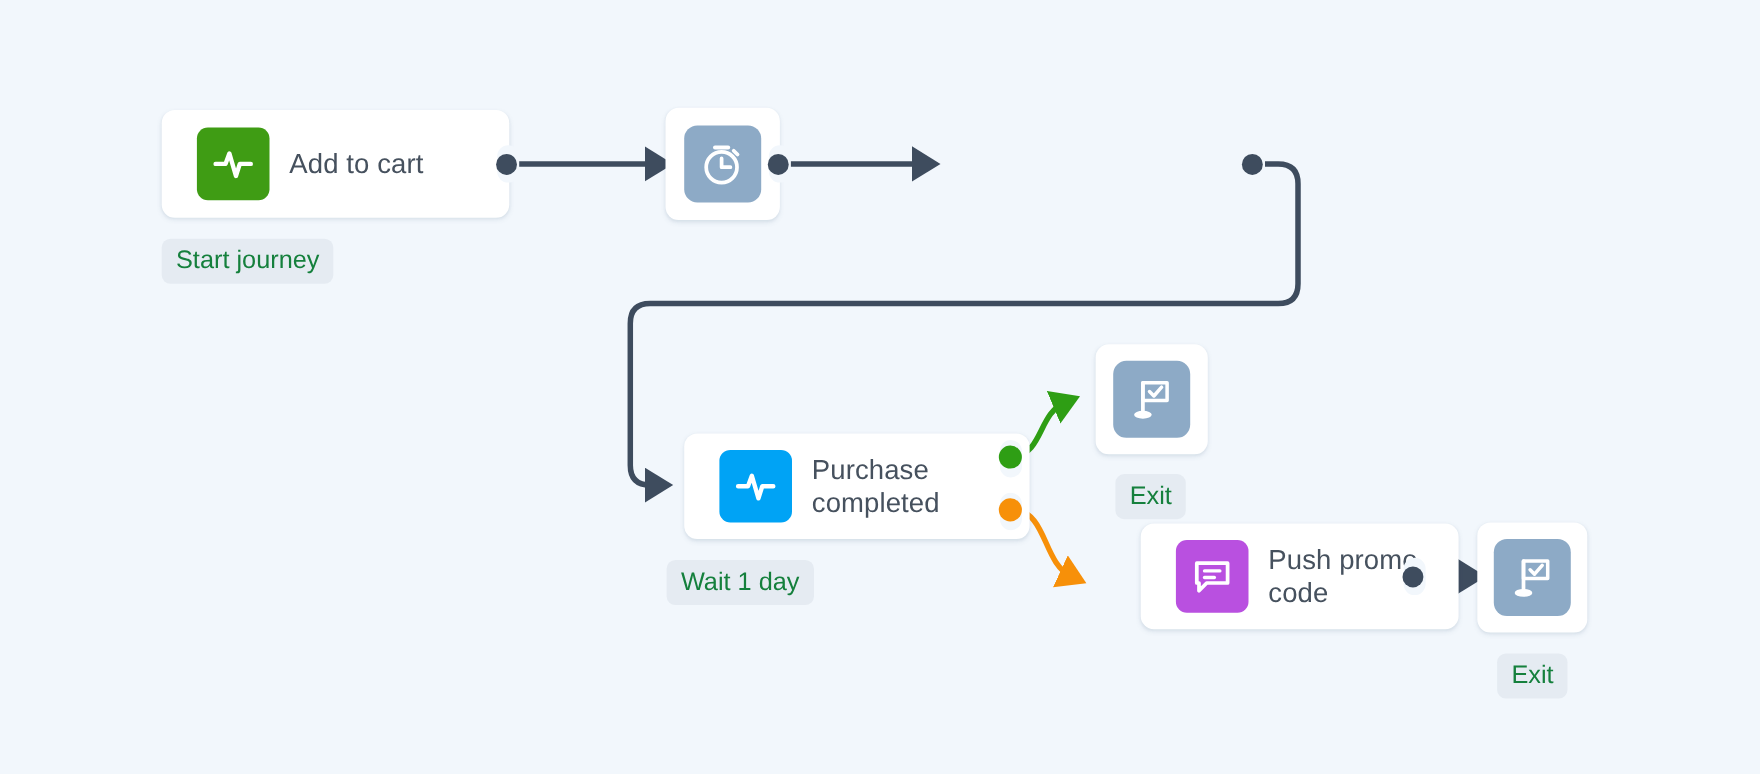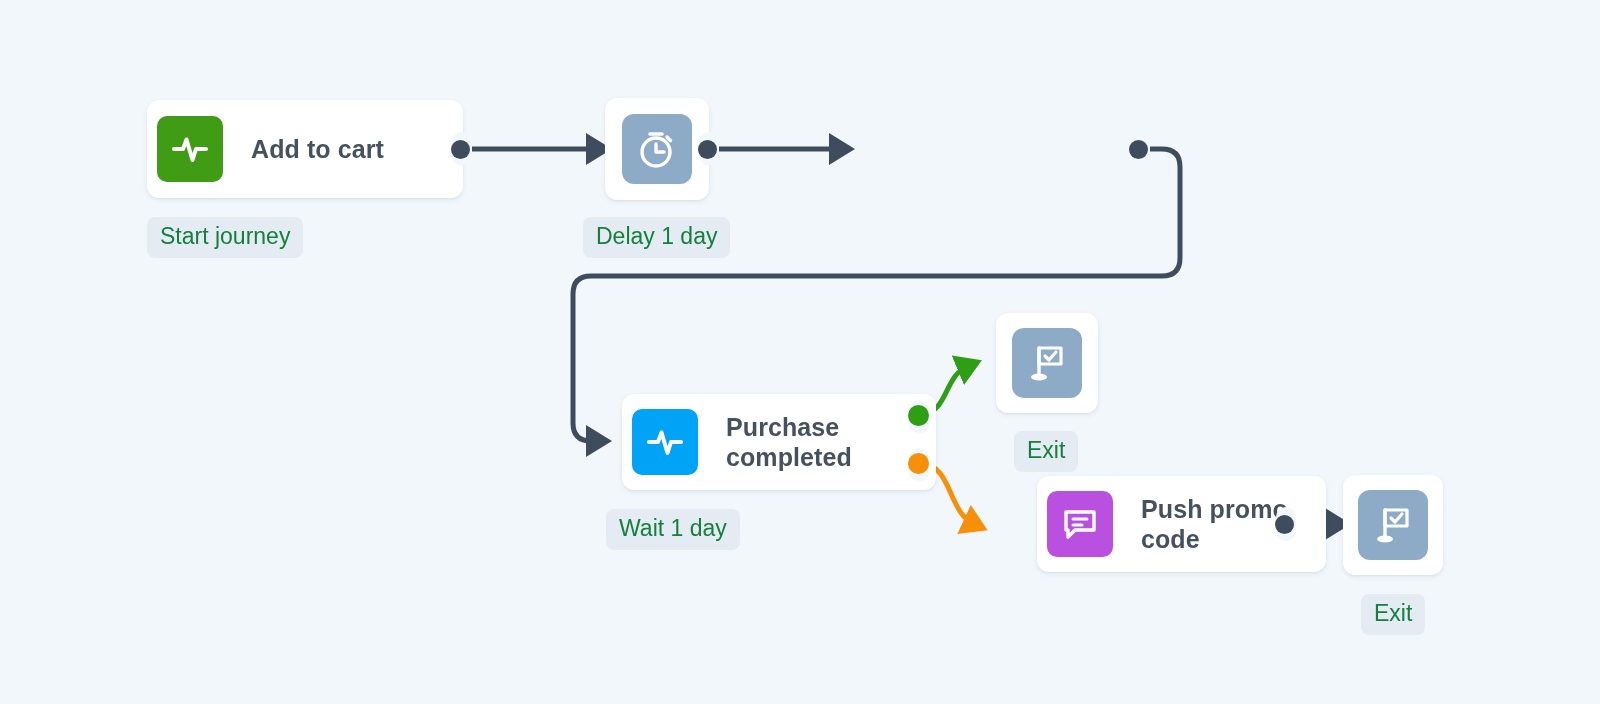--- a/index.html
+++ b/index.html
@@ -35,23 +35,22 @@
   .node {
     position: absolute;
     background: #FFFFFF;
     border-radius: 12px;
     box-shadow: 0 2px 5px rgba(70,95,130,0.10), 0 1px 2px rgba(70,95,130,0.06);
     display: flex;
     align-items: center;
     box-sizing: border-box;
   }
   .node.labeled {
-    padding: 0 20px 0 10px;
-    gap: 28px;
-    font-weight: bold;
+    padding: 0 20px 0 32px;
+    gap: 18px;
   }
   .node.compact {
     padding: 0;
     justify-content: center;
   }
 
   .node-icon {
     width: 66px;
     height: 66px;
     border-radius: 10px;
@@ -158,21 +157,20 @@
       <svg width="48" height="48" viewBox="0 0 48 48" aria-hidden="true">
         <circle cx="23" cy="27" r="14" fill="none" stroke="#FFFFFF" stroke-width="3.4"></circle>
         <path d="M23 19 V27 H31" fill="none" stroke="#FFFFFF" stroke-width="3.4" stroke-linecap="round" stroke-linejoin="round"></path>
         <path d="M17 9 H29" stroke="#FFFFFF" stroke-width="3.6" stroke-linecap="round"></path>
         <path d="M34 12 L37.5 15.5" stroke="#FFFFFF" stroke-width="3.4" stroke-linecap="round"></path>
       </svg>
     </div>
   </div>
   <div class="notch" style="left:699px; top:132px;"></div>
   <div class="port" style="left:698px; top:140px;"></div>
-  <div class="chip" style="left:583px; top:217px;">Delay 1 day</div>
 
   <div class="notch" style="left:1130px; top:132px;"></div>
   <div class="port" style="left:1129px; top:140px;"></div>
 
   <div class="node labeled" style="left:622px; top:394px; width:314px; height:96px;">
     <div class="node-icon" style="background:#00A3F5;">
       <svg width="44" height="44" viewBox="0 0 44 44" aria-hidden="true">
         <path d="M6 22 H15 L18.5 12.5 L24.5 33 L28 22 H38" fill="none" stroke="#FFFFFF" stroke-width="4" stroke-linecap="round" stroke-linejoin="round"></path>
       </svg>
     </div>

